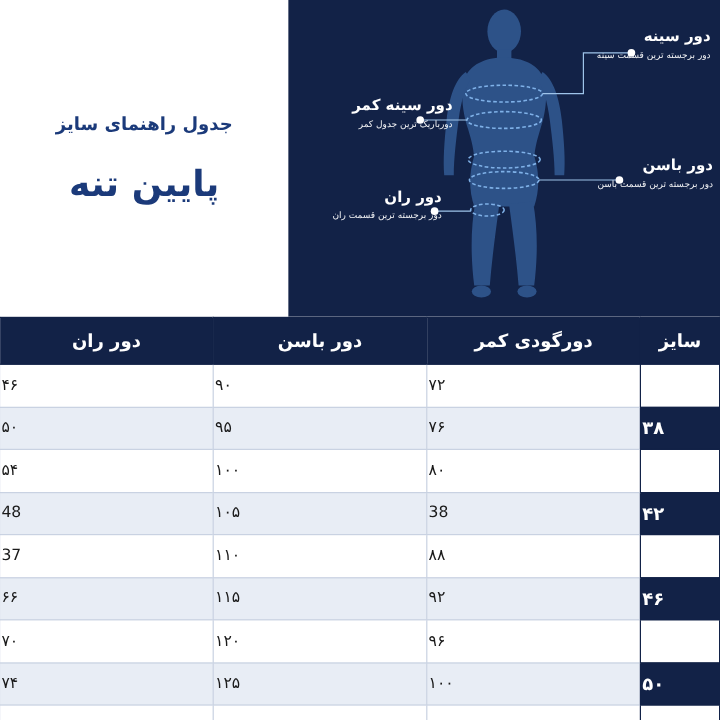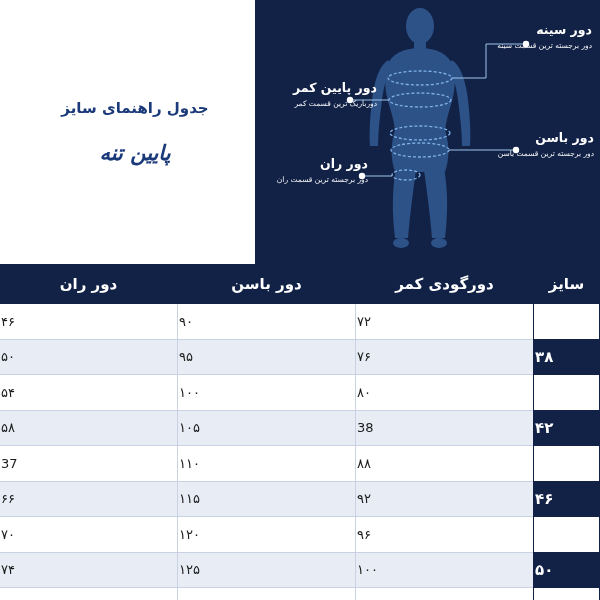--- a/index.html
+++ b/index.html
@@ -41,36 +41,34 @@
     position: absolute;
     top: 0;
     left: 0;
     width: 240px;
     height: 264px;
     background: #ffffff;
     display: flex;
     flex-direction: column;
     align-items: center;
     justify-content: center;
-    padding-left: 15px;
   }
   .title-small {
     color: #1b3a7a;
     font-size: 15px;
     font-weight: bold;
     letter-spacing: 0.5px;
     margin-bottom: 24px;
     direction: rtl;
   }
   .title-big {
     color: #1b3a7a;
-    font-size: 21px;
+    font-size: 30px;
     font-weight: bold;
     direction: rtl;
-    font-style: italic;
   }
 
   
   .silhouette {
     position: absolute;
     left: 50%;
     top: 0;
     transform: translateX(-50%);
   }
   .callout-label {
@@ -208,22 +206,22 @@
         <polyline points="152,176 134,176 122,176" fill="none" stroke="#9ec4ea" stroke-width="1"></polyline>
         <circle cx="122" cy="176" r="3.2" fill="#ffffff"></circle>
       </svg>
 
       <div class="callout-label" style="top:22px; right:8px; width:130px;">
         <span class="lbl-main">دور سینه</span>
         <span class="lbl-sub">دور برجسته ترین قسمت سینه</span>
       </div>
 
       <div class="callout-label" style="top:80px; left:12px; width:125px;">
-        <span class="lbl-main">دور پایین کمر</span>
-        <span class="lbl-sub">دورباریک ترین قسمت کمر</span>
+        <span class="lbl-main">دور سینه کمر</span>
+        <span class="lbl-sub">دورباریک ترین جدول کمر</span>
       </div>
 
       <div class="callout-label" style="top:130px; right:6px; width:130px;">
         <span class="lbl-main">دور باسن</span>
         <span class="lbl-sub">دور برجسته ترین قسمت باسن</span>
       </div>
 
       <div class="callout-label" style="top:156px; left:10px; width:118px;">
         <span class="lbl-main">دور ران</span>
         <span class="lbl-sub">دور برجسته ترین قسمت ران</span>
@@ -268,21 +266,21 @@
         <tr class="row-plain">
           <td class="size-col">۴۰</td>
           <td>۸۰</td>
           <td>۱۰۰</td>
           <td>۵۴</td>
         </tr>
         <tr class="row-alt">
           <td class="size-col">۴۲</td>
           <td>38</td>
           <td>۱۰۵</td>
-          <td>۵۸</td>
+          <td>48</td>
         </tr>
         <tr class="row-plain">
           <td class="size-col">۴۴</td>
           <td>۸۸</td>
           <td>۱۱۰</td>
           <td>37</td>
         </tr>
         <tr class="row-alt">
           <td class="size-col">۴۶</td>
           <td>۹۲</td>

